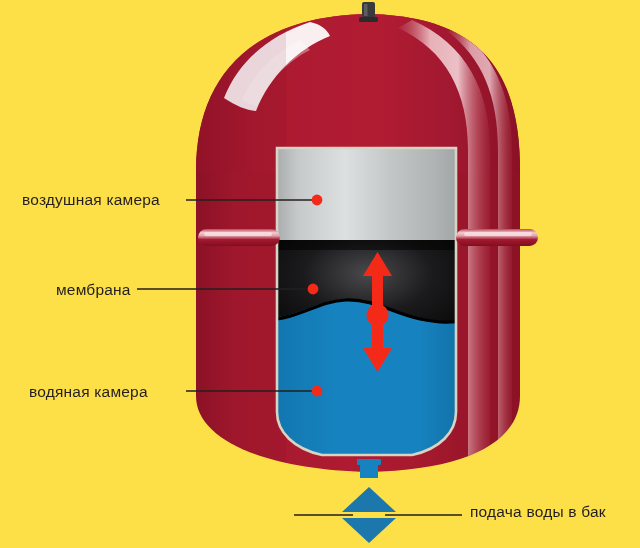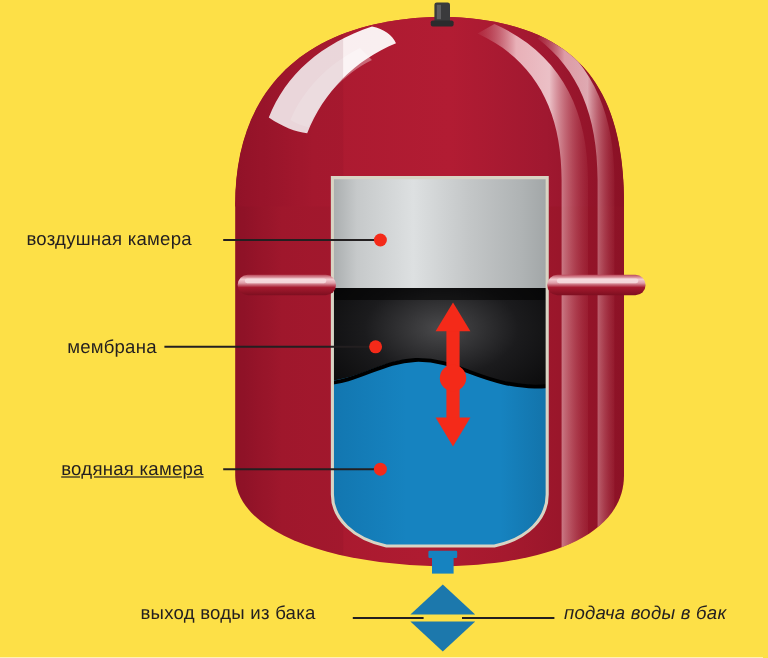--- a/index.html
+++ b/index.html
@@ -28,23 +28,23 @@
   }
   .callout-label {
     position: absolute;
     font-size: 15.5px;
     color: #231f20;
     white-space: nowrap;
     letter-spacing: 0.2px;
   }
   #label-air      { left: 22px;  top: 191px; }
   #label-membrane { left: 56px;  top: 281px; }
-  #label-water    { left: 51px;  top: 383px; text-decoration: underline; }
+  #label-water    { left: 29px;  top: 383px; }
   #label-outlet   { left: 117px; top: 503px; }
-  #label-inlet    { left: 470px; top: 503px; font-style: italic; }
+  #label-inlet    { left: 470px; top: 503px; }
 </style>
 </head>
 <body>
 
 <div id="stage">
 
   <svg id="diagram-svg" viewBox="0 0 640 548" xmlns="http://www.w3.org/2000/svg">
     <defs>
 
       <linearGradient id="gradRedBody" x1="0" y1="0" x2="1" y2="0">
@@ -238,17 +238,16 @@
       <path d="M 369 543 L 396 518 L 342 518 Z" fill="#1C78AC"></path>
     </g>
   </svg>
 
   <div class="callout-label" id="label-air">воздушная камера</div>
 
   <div class="callout-label" id="label-membrane">мембрана</div>
 
   <div class="callout-label" id="label-water">водяная камера</div>
 
-  <div class="callout-label" id="label-outlet">выход воды из бака</div>
 
   <div class="callout-label" id="label-inlet">подача воды в бак</div>
 
 </div>
 
 </body></html>

